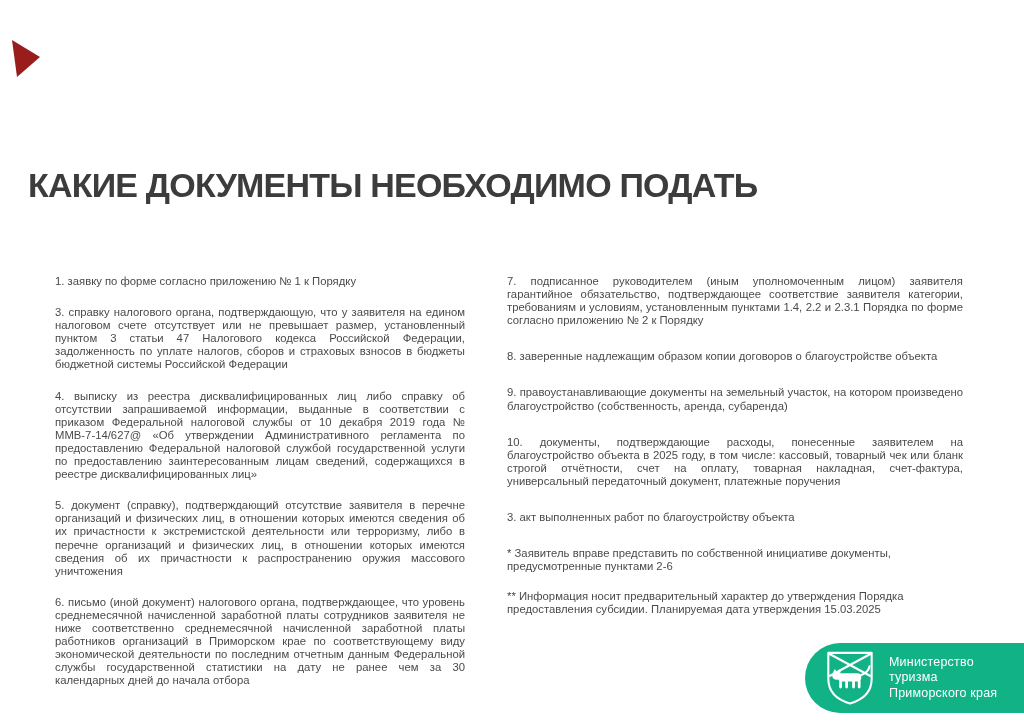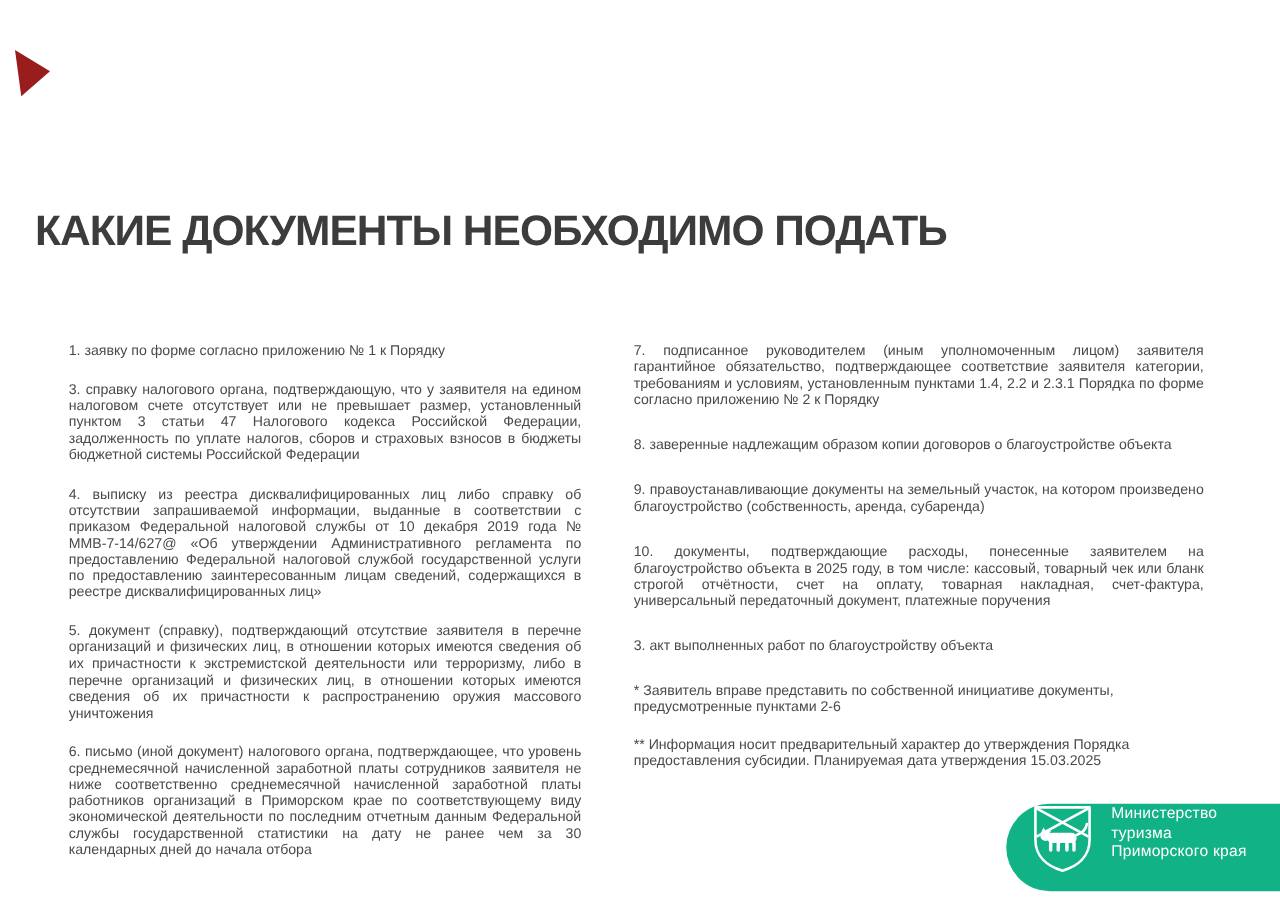--- a/index.html
+++ b/index.html
@@ -59,21 +59,21 @@
   }
   .footnote:first-of-type { margin-top: 8px; }
   .logo {
     position: absolute;
     left: 805px;
     top: 643px;
     width: 219px;
     height: 70px;
     border-radius: 35px 0 0 35px;
     display: flex;
-    align-items: flex-start;
+    align-items: center;
   }
   .logo-emblem {
     width: 52px;
     height: 56px;
     margin-left: 19px;
     flex: 0 0 auto;
   }
   .logo-text {
     margin-left: 13px;
     color: #ffffff;

